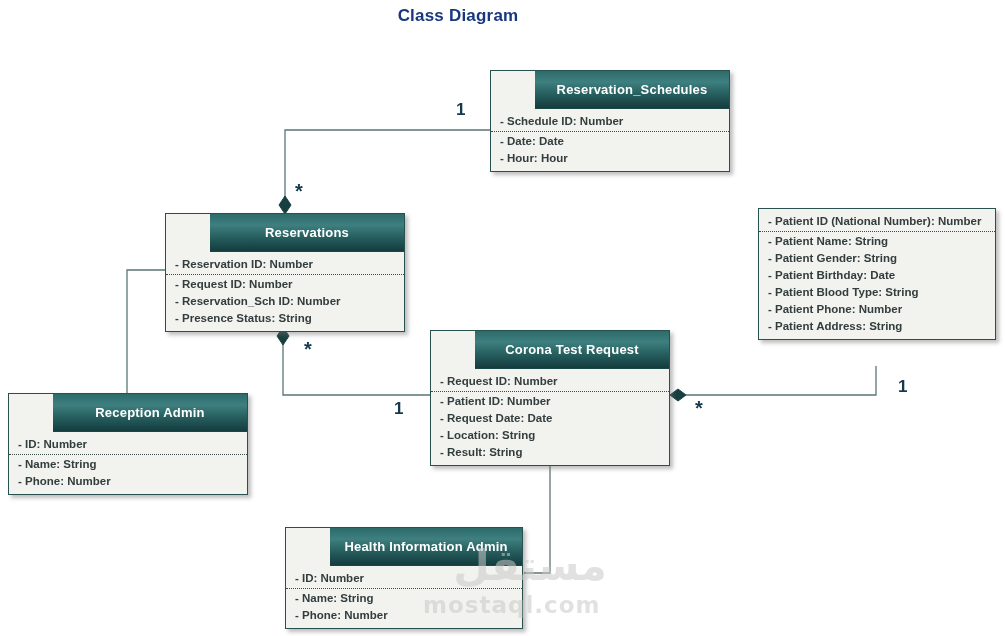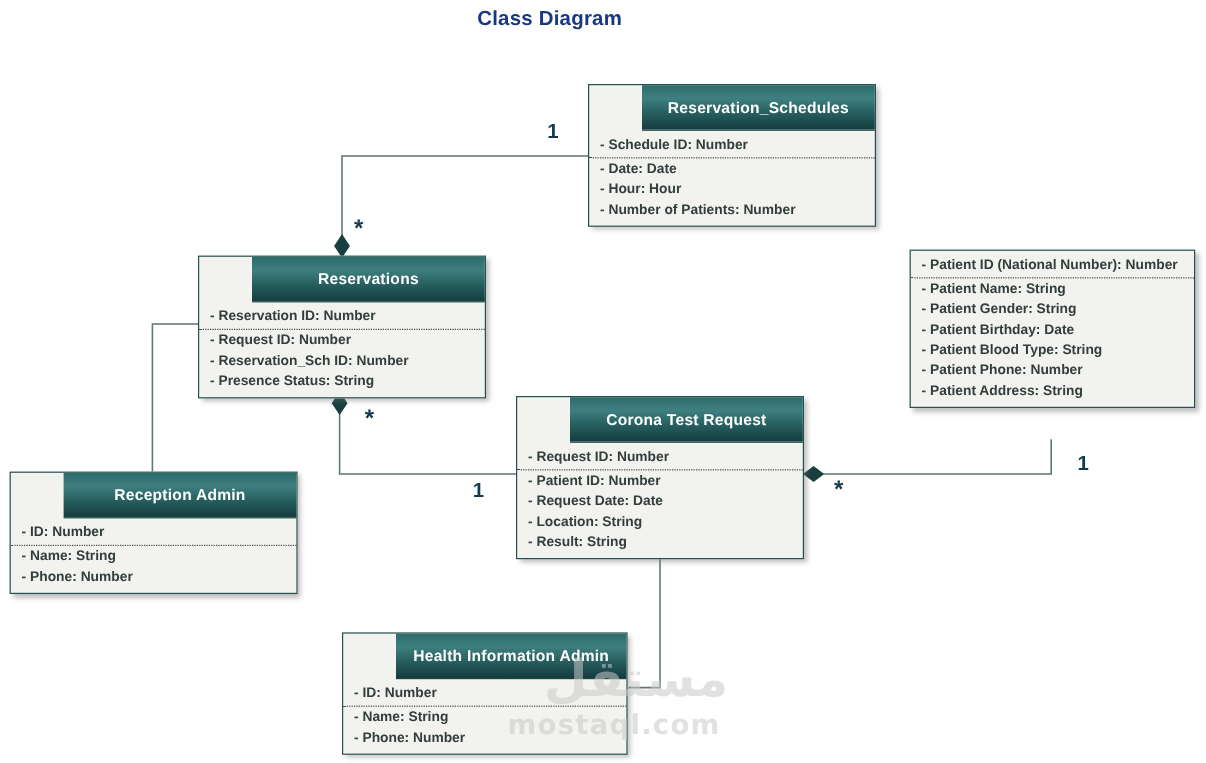--- a/index.html
+++ b/index.html
@@ -106,21 +106,20 @@
       <polygon points="670,395 678,389 686,395 678,401"></polygon>
     </g>
   </svg>
 
   <div class="class-box" style="left:490px; top:70px; width:240px;">
     <div class="class-header">Reservation_Schedules</div>
     <ul class="fields">
         <li>- Schedule ID: Number</li>
         <li>- Date: Date</li>
         <li>- Hour: Hour</li>
-        <li>- Number of Patients: Number</li>
       </ul>
   </div>
 
   <div class="class-box" style="left:165px; top:213px; width:240px;">
     <div class="class-header">Reservations</div>
     <ul class="fields">
         <li>- Reservation ID: Number</li>
         <li>- Request ID: Number</li>
         <li>- Reservation_Sch ID: Number</li>
         <li>- Presence Status: String</li>

